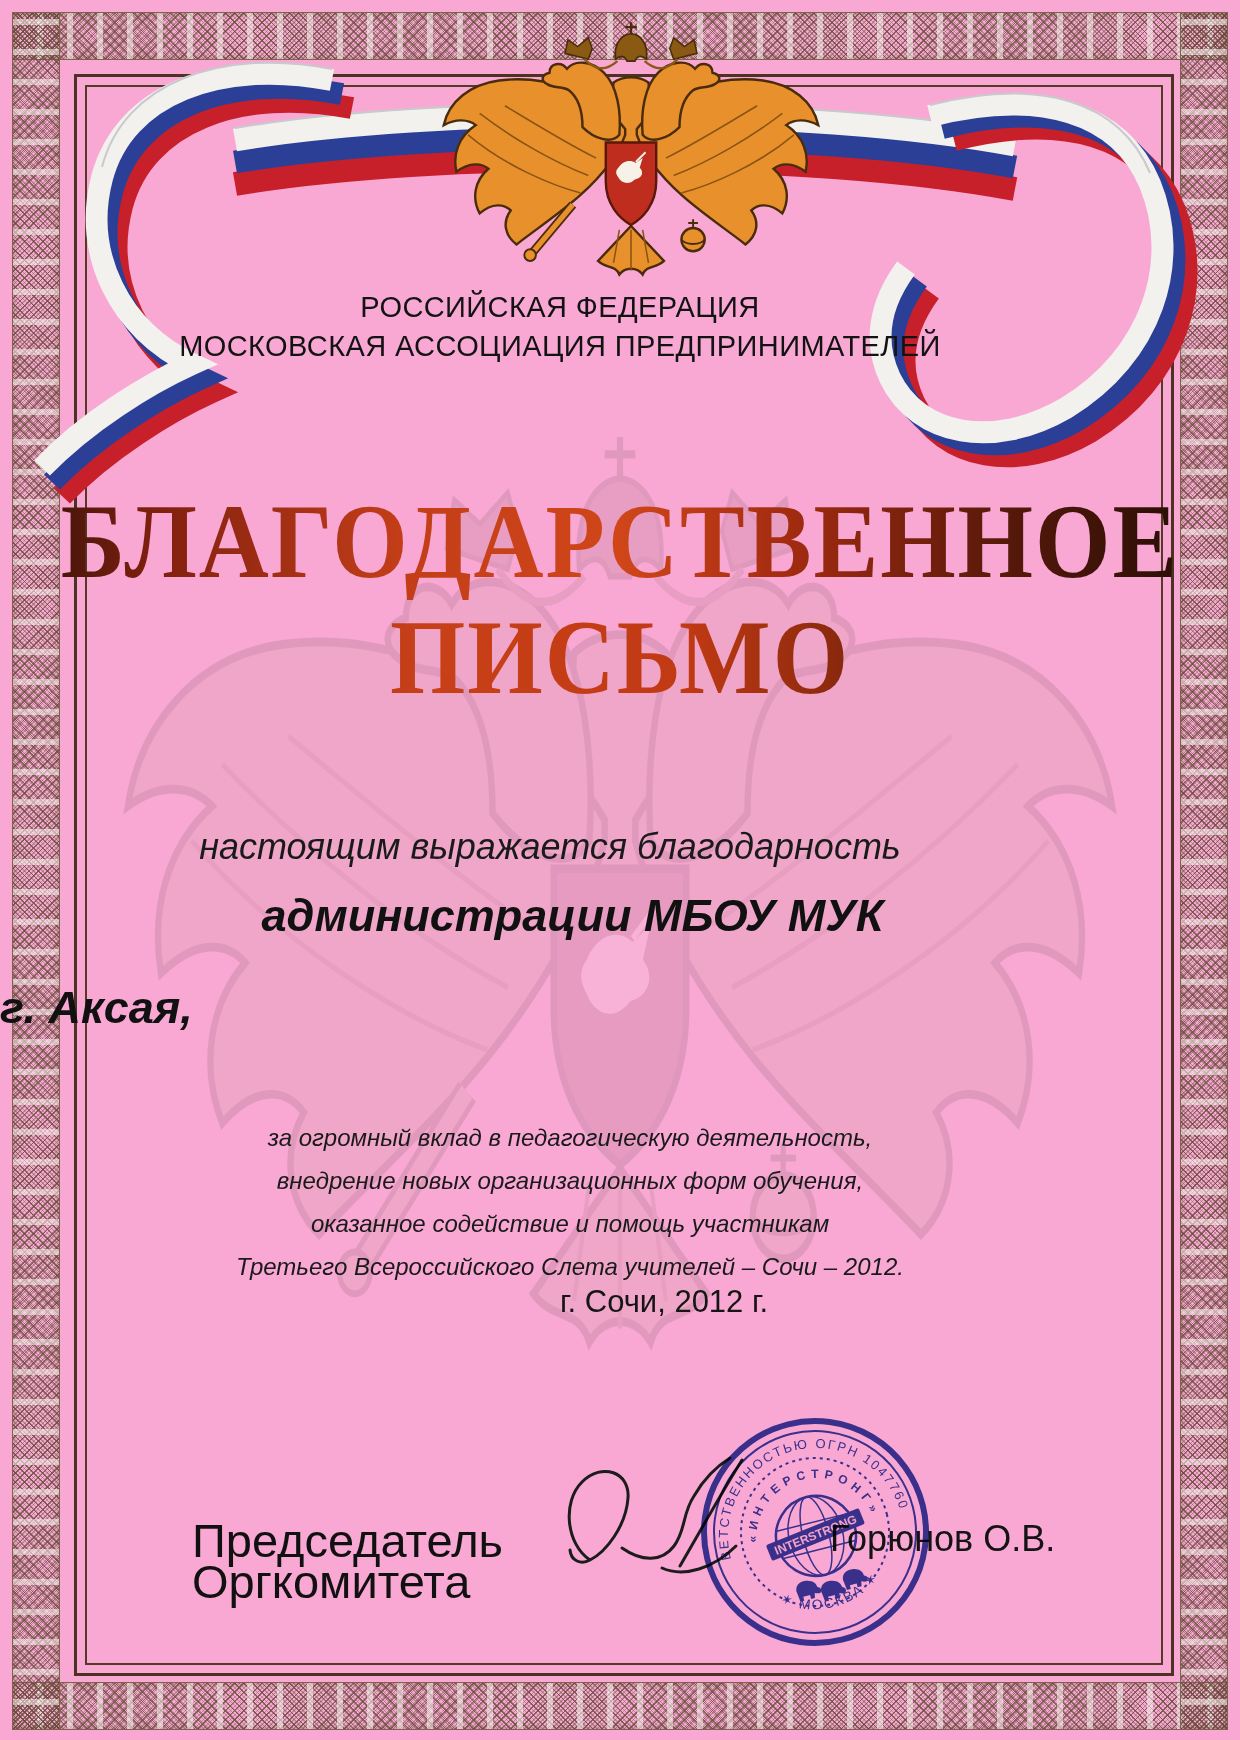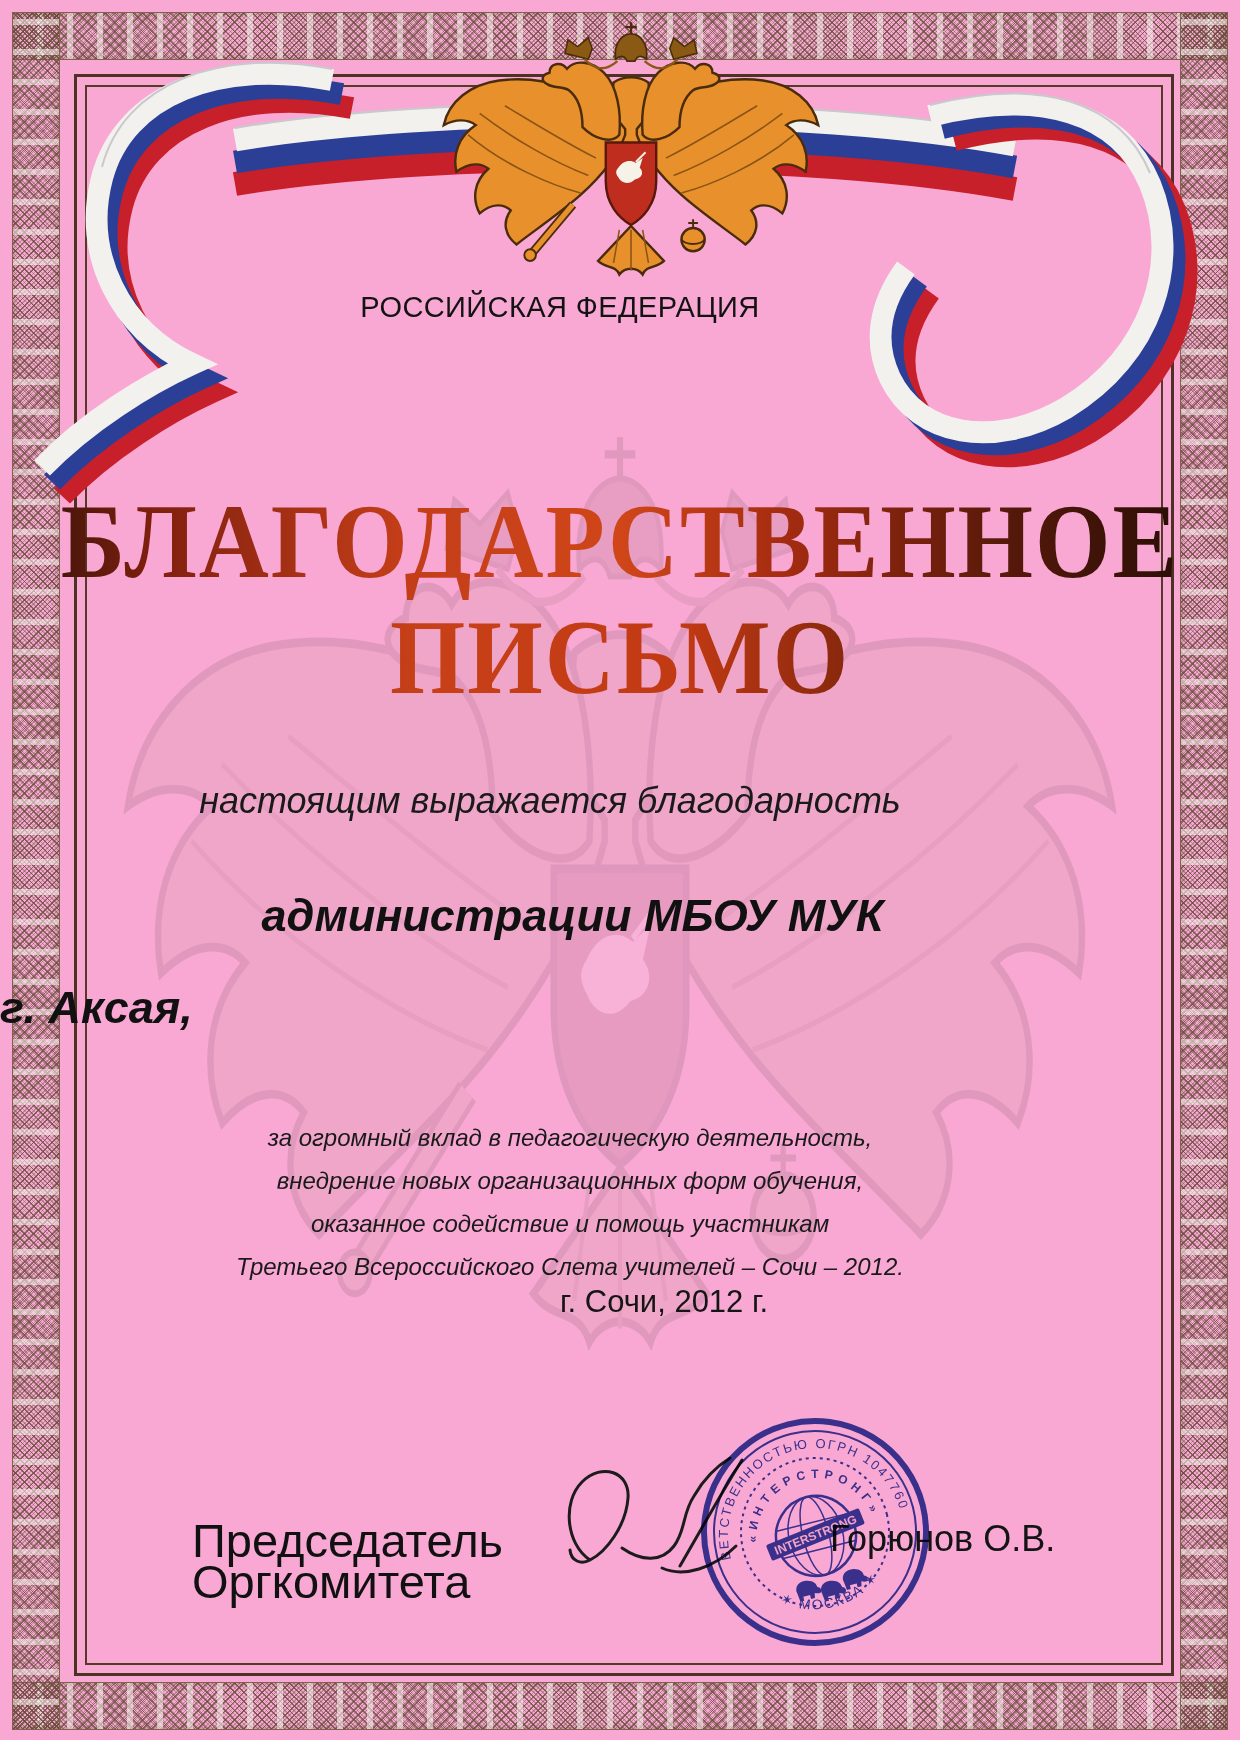--- a/index.html
+++ b/index.html
@@ -49,21 +49,21 @@
     font-size:29px;line-height:39px;letter-spacing:.4px;color:#131313;}
   .title-line{left:0;right:0;text-align:center;
     font-family:"Liberation Serif",serif;font-weight:bold;letter-spacing:2px;
     transform:scaleY(1.1);transform-origin:top;}
   .title1{top:480px;font-size:97px;
     background:linear-gradient(90deg,#241007 0%,#7e1f0e 12%,#c23d18 32%,#d04619 50%,#a52c10 63%,#53180a 82%,#1c0b04 100%);
     -webkit-background-clip:text;background-clip:text;color:transparent;}
   .title2{top:596px;font-size:97px;
     background:linear-gradient(90deg,#8a2b12 0%,#c84018 35%,#c23a13 55%,#4a1507 82%,#200c04 100%);
     -webkit-background-clip:text;background-clip:text;color:transparent;}
-  .intro{top:780px;left:0;right:140px;text-align:center;
+  .intro{top:826px;left:0;right:140px;text-align:center;
     font-style:italic;font-size:36px;color:#1a1a1a;}
   .recipient{top:890px;left:0;right:124px;text-align:center;
     font-style:italic;font-weight:bold;font-size:45px;color:#111;padding-left:29px;}
   .city{top:982px;left:0;right:0;
     font-style:italic;font-weight:bold;font-size:45px;color:#111;}
   .para{top:1116px;left:0;right:100px;text-align:center;
     font-style:italic;font-size:24px;line-height:43px;color:#1a1a1a;}
   .place-date{top:1284px;left:560px;width:400px;text-align:left;font-size:31px;color:#151515;}
   .role{top:1520px;left:192px;text-align:left;font-size:47px;line-height:41px;color:#111;}
   .signer{top:1518px;left:830px;font-size:36px;color:#141414;}
@@ -136,20 +136,21 @@
       <path d="M930,105 C1040,77 1120,101 1150,173" stroke="#c9c9cd" stroke-width="2"></path>
     </g>
   </svg>
 
   <svg class="emblem" viewBox="0 0 400 290">
     <use href="#eagle"></use>
   </svg>
 
   <div class="abs header-block">
     <div>РОССИЙСКАЯ ФЕДЕРАЦИЯ</div>
+    <div>МОСКОВСКАЯ АССОЦИАЦИЯ ПРЕДПРИНИМАТЕЛЕЙ</div>
   </div>
 
   <div class="abs title-line title1">БЛАГОДАРСТВЕННОЕ</div>
   <div class="abs title-line title2">ПИСЬМО</div>
 
   <div class="abs intro">настоящим выражается благодарность</div>
   <div class="abs recipient">администрации МБОУ МУК</div>
   <div class="abs city">г. Аксая,</div>
 
   <div class="abs para">

